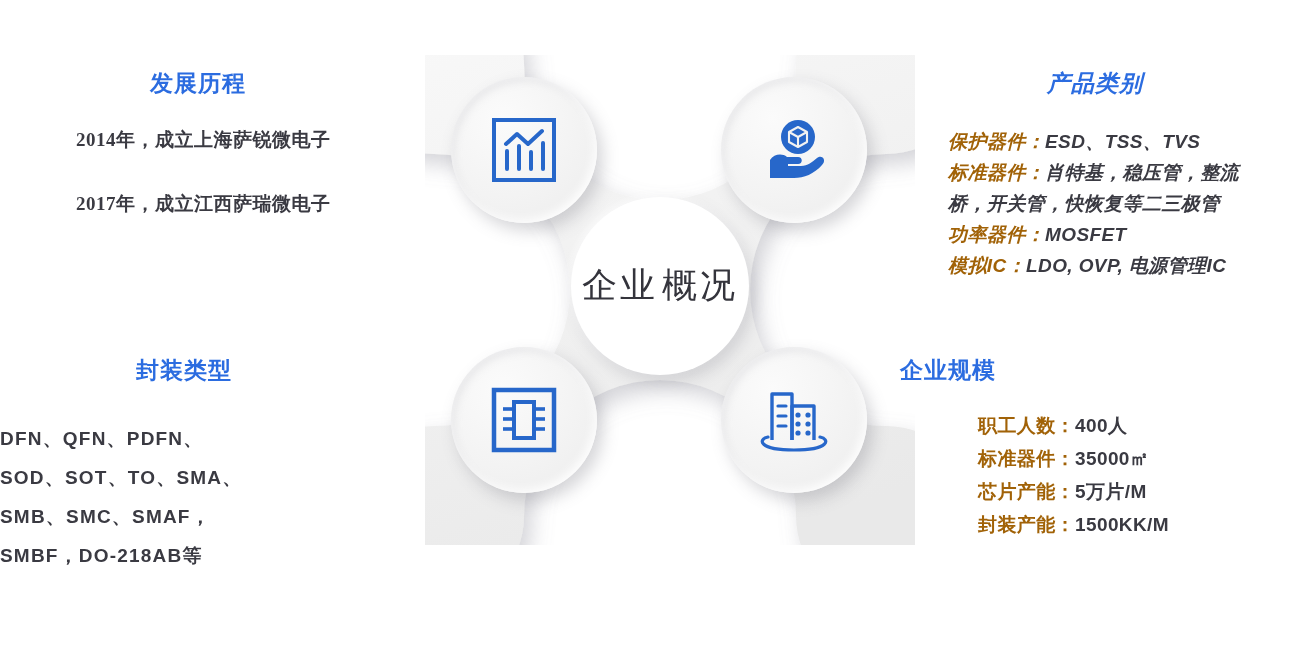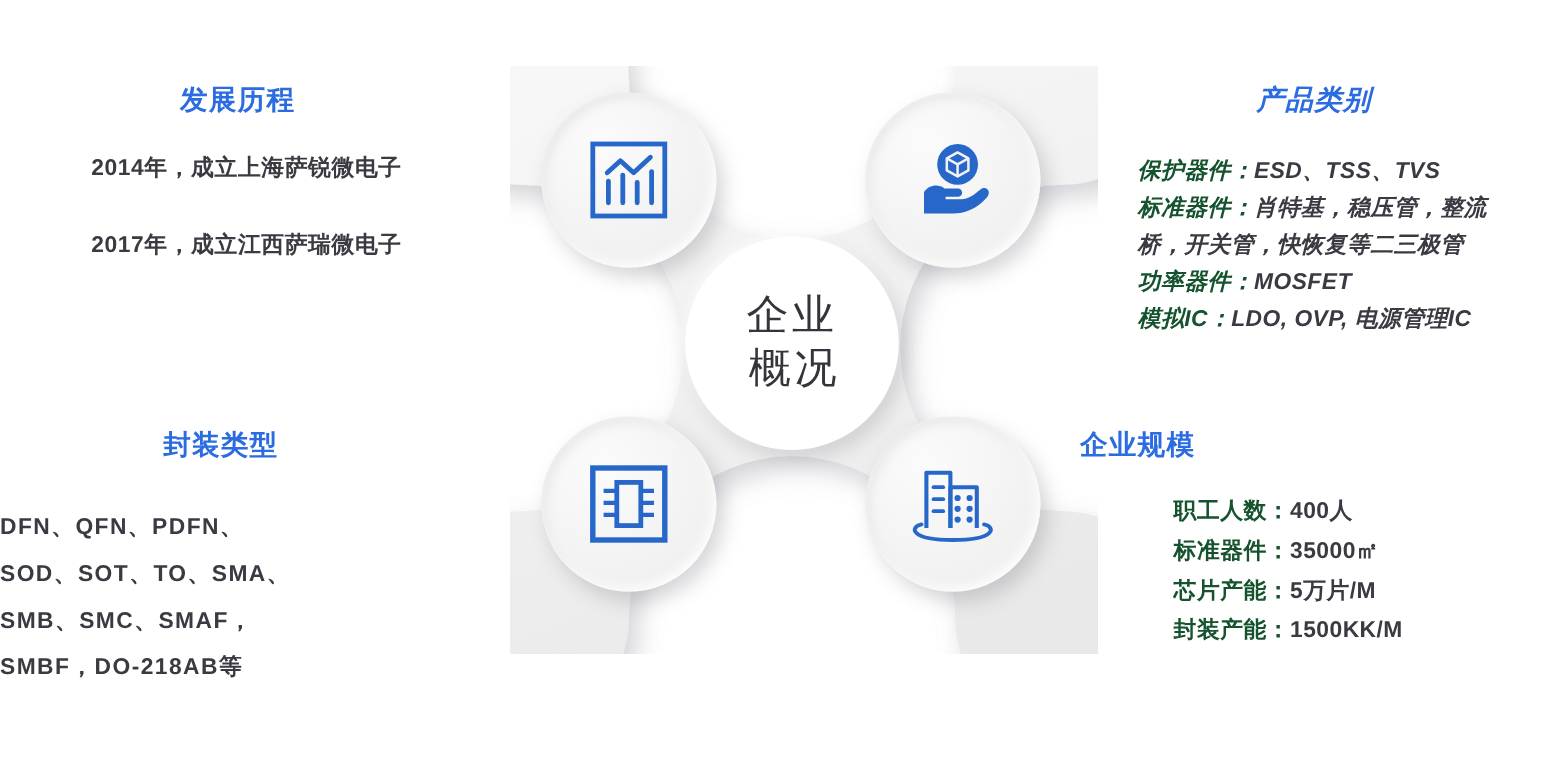--- a/index.html
+++ b/index.html
@@ -28,37 +28,37 @@
   }
 
   .body-line {
     color: #3a3a42;
     font-weight: bold;
     font-size: 19px;
     white-space: nowrap;
   }
 
   
-  #panel-history { left: 0px; top: 68px; width: 420px; }
+  #panel-history { left: 0px; top: 68px; width: 420px; font-family: Liberation Serif, serif; }
   #panel-history .panel-heading { text-align: center; width: 360px; margin-left: 18px; }
   #panel-history .timeline { margin-top: 28px; padding-left: 76px; }
   #panel-history .timeline .body-line { margin-bottom: 38px; letter-spacing: 0.5px; }
 
   
   #panel-package { left: 0px; top: 355px; width: 420px; }
   #panel-package .panel-heading { text-align: center; width: 340px; margin-left: 14px; }
   #panel-package .pkg-lines { margin-top: 40px; }
   #panel-package .pkg-lines .body-line { margin-bottom: 13px; letter-spacing: 1.2px; }
 
   
   #panel-product { left: 900px; top: 68px; width: 403px; font-style: italic; }
   #panel-product .panel-heading { text-align: center; width: 300px; margin-left: 45px; }
   #panel-product .prod-lines { margin-top: 30px; padding-left: 48px; }
   #panel-product .prod-lines .body-line { margin-bottom: 5px; letter-spacing: 0.4px; }
-  .lbl { color: #14532d; }
+  .lbl { color: #a16207; }
 
   
   #panel-scale { left: 900px; top: 355px; width: 403px; }
   #panel-scale .panel-heading { width: 403px; }
   #panel-scale .scale-lines { margin-top: 27px; padding-left: 78px; }
   #panel-scale .scale-lines .body-line { margin-bottom: 7px; letter-spacing: 0.4px; }
 
   
   #hub {
     position: absolute;
@@ -91,21 +91,21 @@
     position: absolute;
     left: 146px;
     top: 142px;
     width: 178px;
     height: 178px;
     border-radius: 50%;
     background: #ffffff;
     box-shadow: 5px 7px 15px rgba(125,125,135,0.26),
                 -2px -2px 8px rgba(255,255,255,0.9);
     display: flex;
-    flex-direction: column;
+    flex-direction: row;
     align-items: center;
     justify-content: center;
   }
   #center-circle .ctr-line {
     font-family: "DejaVu Sans", sans-serif;
     font-size: 35px;
     color: #34343c;
     line-height: 1.25;
     letter-spacing: 3px;
     font-weight: normal;

